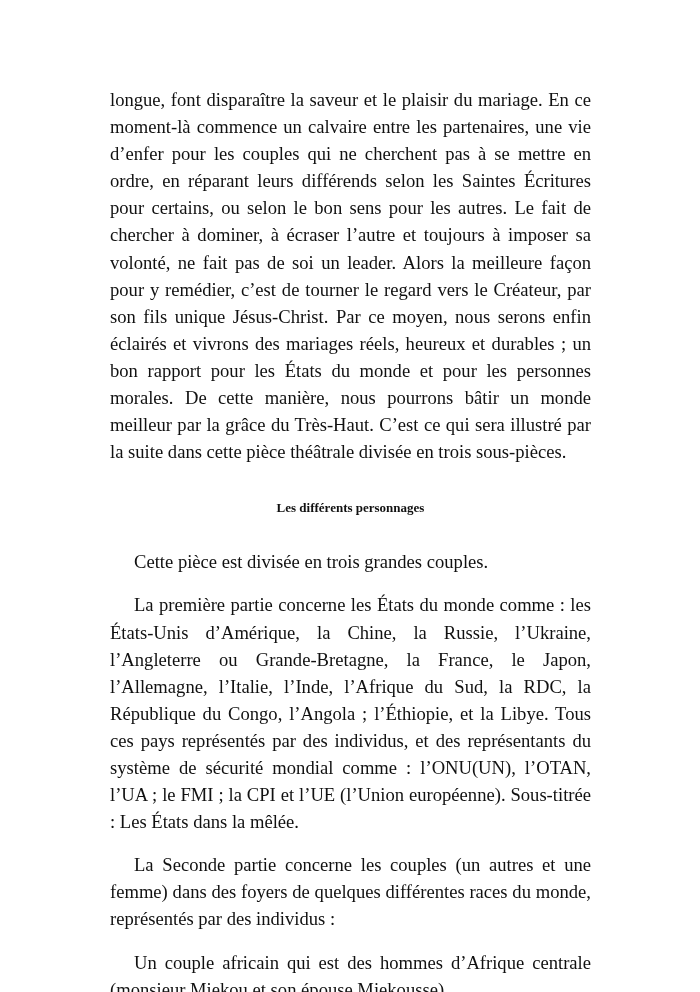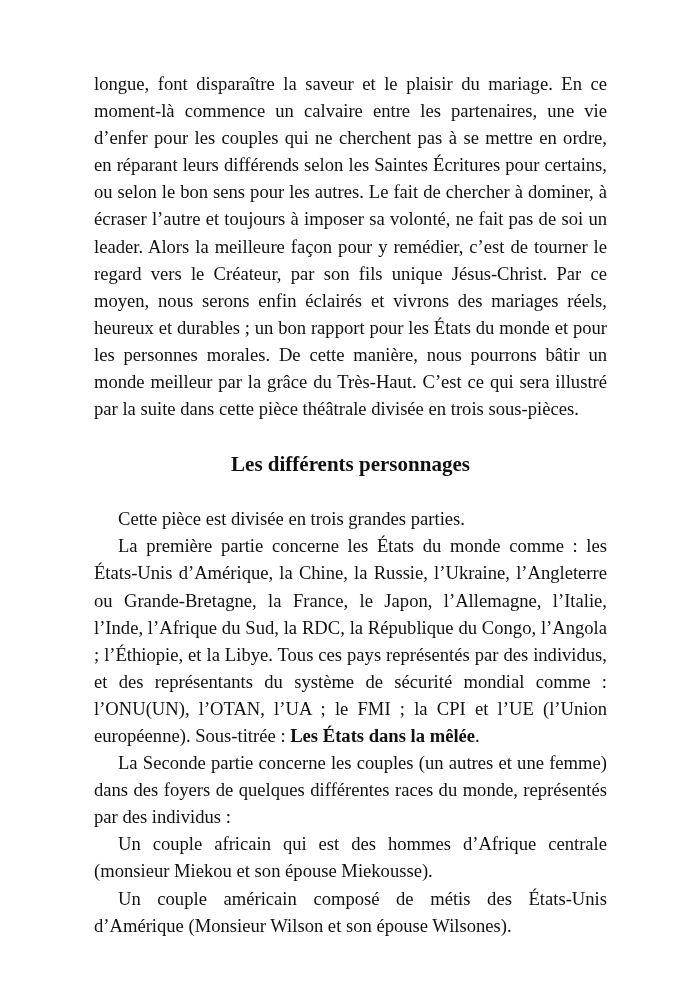--- a/index.html
+++ b/index.html
@@ -19,44 +19,44 @@
       top: 70px;
       width: 513px;
       font-family: "Liberation Serif", "DejaVu Serif", serif;
       font-size: 18.6px;
       line-height: 27.1px;
       color: #111111;
       text-align: justify;
       hyphens: none;
     }
     .page p {
-      margin: 0;
+      margin: 16px;
     }
     .indent {
       text-indent: 24px;
     }
     .heading {
       text-align: center;
       font-weight: bold;
-      font-size: 21px;
+      font-size: 13px;
       margin: 29px 0 27px 0 !important;
       line-height: 27px;
     }
-    strong { font-weight: bold; }
+    strong { font-weight: normal; }
   </style>
 </head>
 <body>
 
 <div class="page">
   <p>longue, font disparaître la saveur et le plaisir du mariage. En ce moment-là commence un calvaire entre les partenaires, une vie d’enfer pour les couples qui ne cherchent pas à se mettre en ordre, en réparant leurs différends selon les Saintes Écritures pour certains, ou selon le bon sens pour les autres. Le fait de chercher à dominer, à écraser l’autre et toujours à imposer sa volonté, ne fait pas de soi un leader. Alors la meilleure façon pour y remédier, c’est de tourner le regard vers le Créateur, par son fils unique Jésus-Christ. Par ce moyen, nous serons enfin éclairés et vivrons des mariages réels, heureux et durables ; un bon rapport pour les États du monde et pour les personnes morales. De cette manière, nous pourrons bâtir un monde meilleur par la grâce du Très-Haut. C’est ce qui sera illustré par la suite dans cette pièce théâtrale divisée en trois sous-pièces.</p>
 
   <p class="heading">Les différents personnages</p>
 
 
-  <p class="indent">Cette pièce est divisée en trois grandes parties.</p>
+  <p class="indent">Cette pièce est divisée en trois grandes couples.</p>
 
   <p class="indent"><span>La première partie concerne les États du monde comme : les États-Unis d’Amérique, la Chine, la Russie, l’Ukraine, l’Angleterre ou Grande-Bretagne, la France, le Japon, l’Allemagne, l’Italie, l’Inde, l’Afrique du Sud, la RDC, la République du Congo, l’Angola ; l’Éthiopie, et la Libye. Tous ces pays représentés par des individus, et des représentants du système de sécurité mondial comme : l’ONU(UN), l’OTAN, l’UA ; le FMI ; la CPI et l’UE (l’Union européenne). Sous-titrée : </span><strong>Les États dans la mêlée</strong><span>.</span></p>
 
   <p class="indent">La Seconde partie concerne les couples (un autres et une femme) dans des foyers de quelques différentes races du monde, représentés par des individus :</p>
 
   <p class="indent">Un couple africain qui est des hommes d’Afrique centrale (monsieur Miekou et son épouse Miekousse).</p>
 
   <p class="indent">Un couple américain composé de métis des États-Unis d’Amérique (Monsieur Wilson et son épouse Wilsones).</p>
 </div>
 

